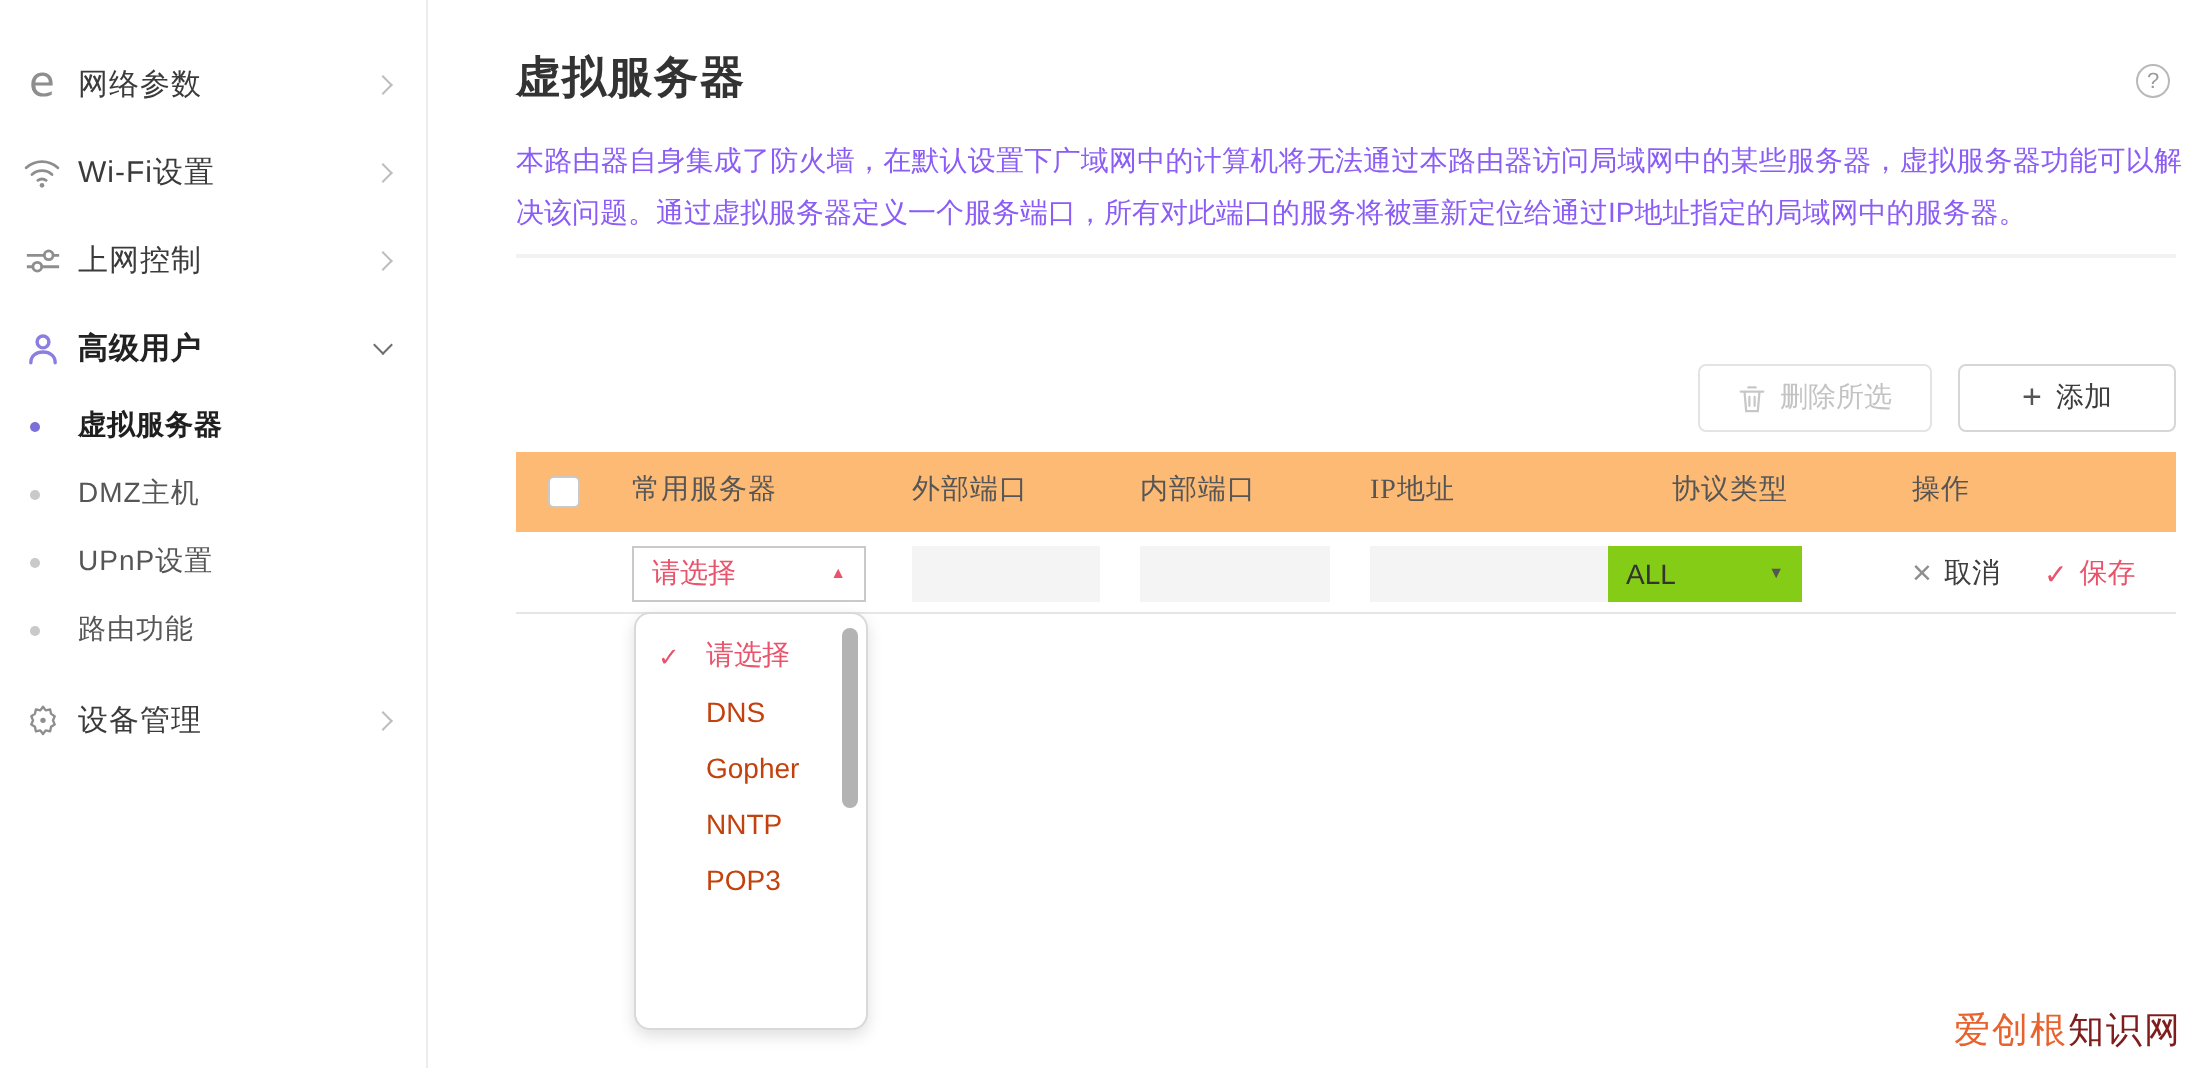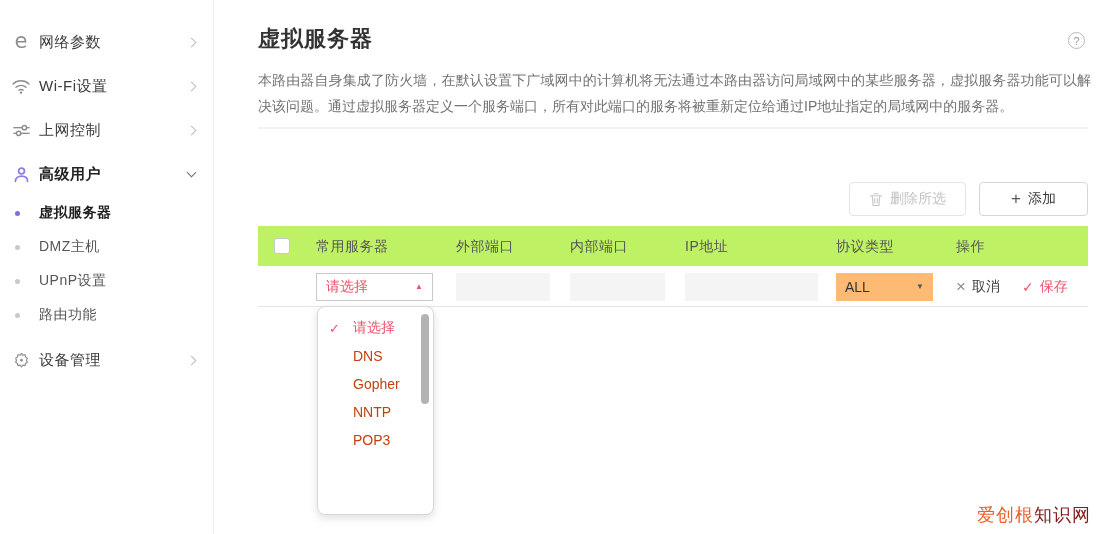--- a/index.html
+++ b/index.html
@@ -19,38 +19,38 @@
   .sub-item.active .dot { background:#7d6fd8; }
   .sub-item .slbl { font-size:14px; color:#565656; letter-spacing:.5px; }
   .sub-item.active .slbl { font-weight:bold; color:#1f1f1f; }
   .e-glyph { font-size:21px; color:#8e8e8e; font-family:"DejaVu Sans", sans-serif; line-height:1; margin-top:-2px; }
   .gap-top { margin-top:6px; }
 
   
   #main { position:absolute; left:258px; top:0; width:830px; height:534px; }
   .page-title { position:absolute; left:0; top:24px; font-size:22px; font-weight:bold; color:#333; letter-spacing:1px; }
   .help-btn { position:absolute; top:32px; left:810px; width:17px; height:17px; border:1px solid #b9b9b9; border-radius:50%; color:#9a9a9a; font-size:11px; display:flex; align-items:center; justify-content:center; cursor:pointer; }
-  .desc { position:absolute; left:0; top:67px; width:833px; font-size:14px; color:#737373; line-height:26px; text-align:justify; }
+  .desc { position:absolute; left:0; top:67px; width:833px; font-size:14px; color:#8b5cf6; line-height:26px; text-align:justify; }
   .divider { position:absolute; left:0; top:127px; width:830px; height:2px; background:#f2f2f2; }
 
   .toolbar { position:absolute; top:182px; right:0; display:flex; gap:13px; }
   .btn { height:34px; display:flex; align-items:center; justify-content:center; gap:7px; border:1px solid #d6d6d6; border-radius:4px; background:#fff; font-size:14px; color:#3d3d3d; cursor:pointer; font-family:inherit; }
   .btn.delete { width:117px; color:#c3c3c3; border-color:#e4e4e4; cursor:default; }
   .btn.add { width:109px; }
   .plus-glyph { font-size:17px; color:#555; line-height:1; margin-top:-1px; }
 
   
-  .thead { position:absolute; left:0; top:226px; width:830px; height:40px; background:#bef264; }
+  .thead { position:absolute; left:0; top:226px; width:830px; height:40px; background:#fdba74;font-family:Liberation Serif, serif; }
   .thead .hcell { position:absolute; top:0; height:40px; line-height:40px; font-size:14px; color:#565656; letter-spacing:.5px; }
   .cbx { position:absolute; left:16px; top:12px; width:16px; height:16px; border:1px solid #c9c9c9; border-radius:3px; background:#fff; cursor:pointer; }
   .trow { position:absolute; left:0; top:266px; width:830px; height:41px; background:#fff; border-bottom:1px solid #e6e6e6; }
   .field { position:absolute; top:7px; height:28px; }
   .sel { display:flex; align-items:center; justify-content:space-between; padding:0 9px; font-size:14px; cursor:pointer; }
   .sel.service { left:58px; width:117px; border:1px solid #c9c9c9; background:#fff; color:#e8546b; }
-  .sel.protocol { left:578px; width:97px; background:#fdba74; color:#333; }
+  .sel.protocol { left:546px; width:97px; background:#84cc16; color:#333; }
   .caret { font-size:8px; line-height:1; }
   .caret.up { color:#e8546b; }
   .caret.down { color:#555; }
   .tinput { background:#f4f4f4; border:none; outline:none; font-size:14px; padding:0 8px; font-family:inherit; color:#333; }
   .in1 { left:198px; width:94px; }
   .in2 { left:312px; width:95px; }
   .in3 { left:427px; width:133px; }
   .link-act { position:absolute; top:0; height:41px; display:flex; align-items:center; gap:6px; font-size:14px; cursor:pointer; }
   .link-cancel { left:698px; color:#3d3d3d; }
   .link-cancel .x-glyph { color:#8f8f8f; font-size:17px; line-height:1; }

